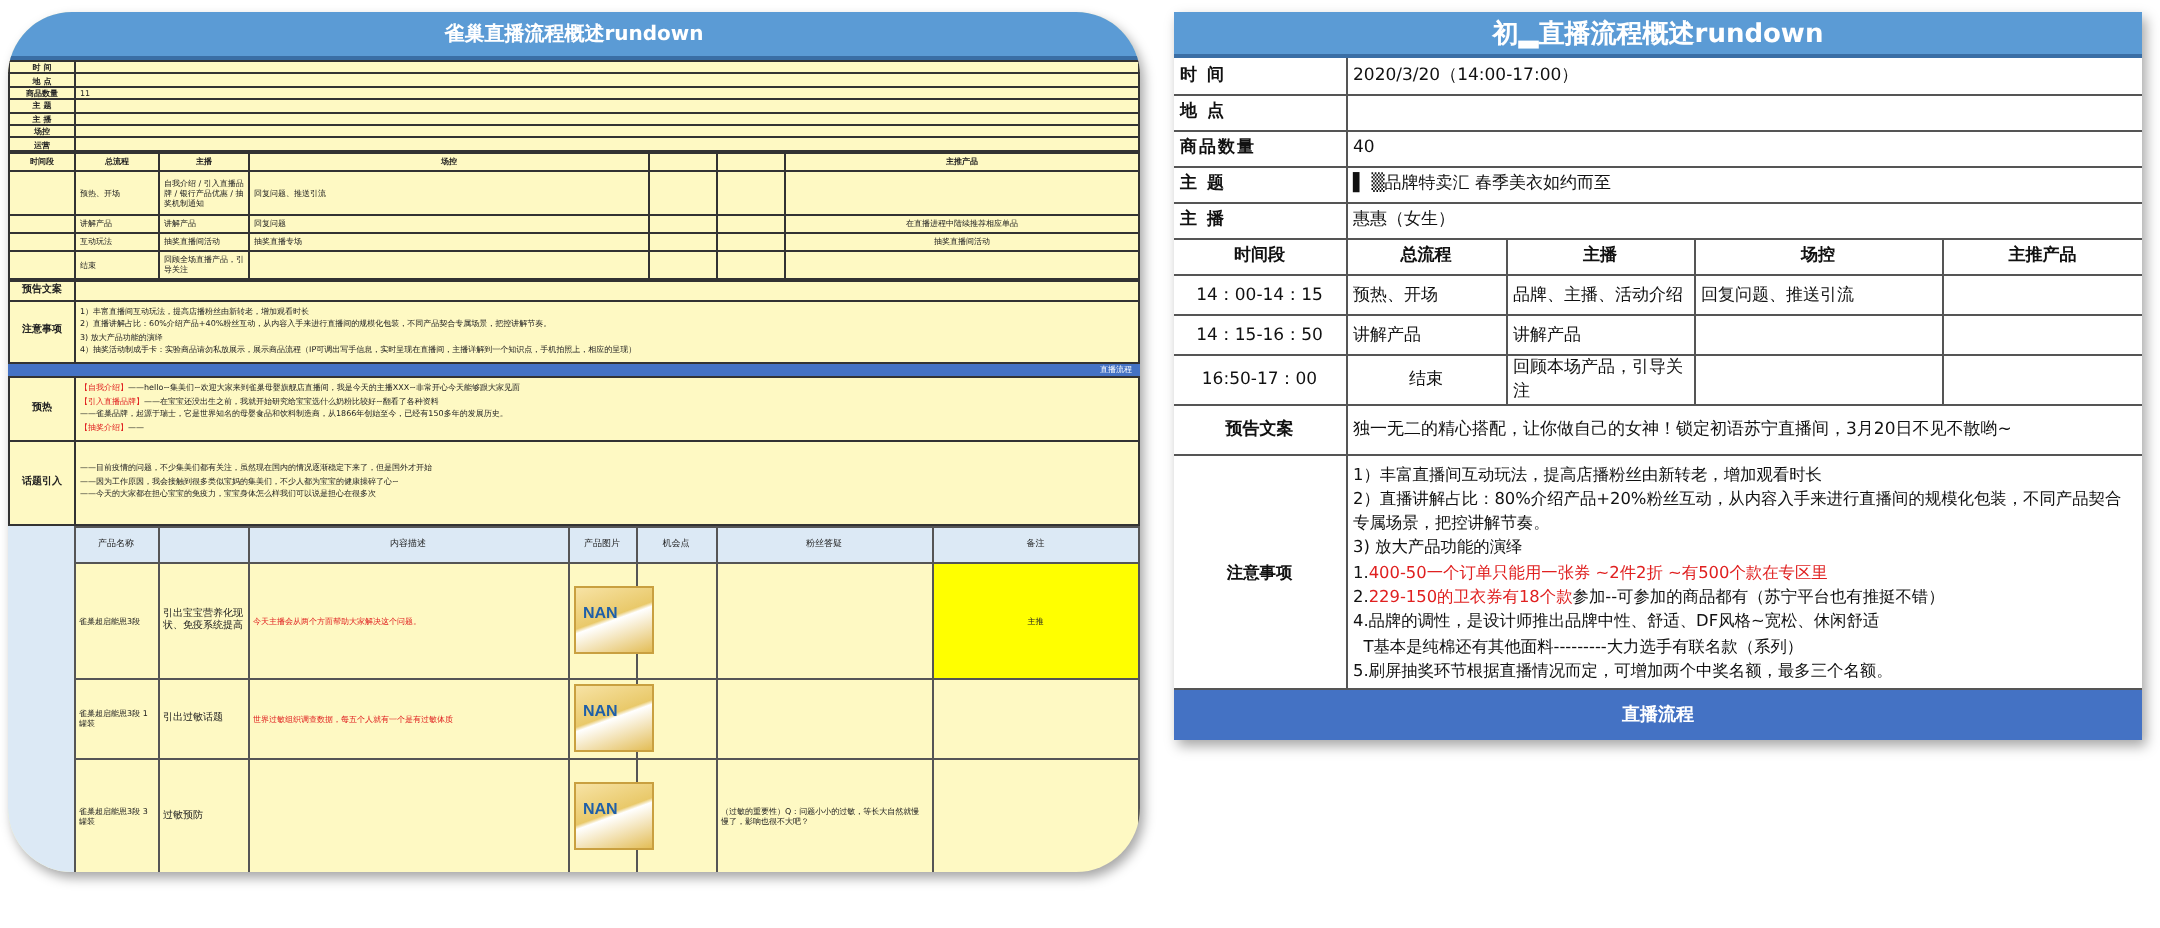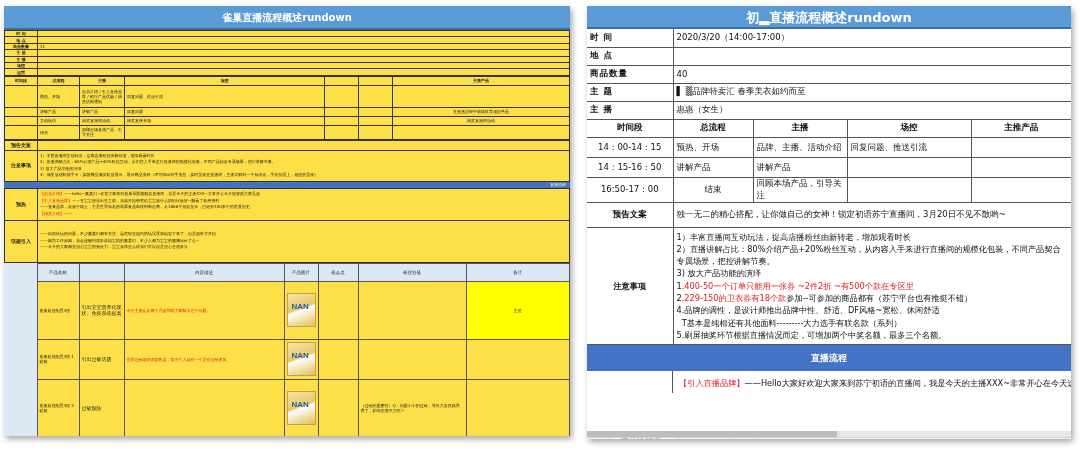--- a/index.html
+++ b/index.html
@@ -1,39 +1,39 @@
 <!DOCTYPE html>
 <html><head>
 <meta charset="utf-8">
 <style>
   * { box-sizing: border-box; margin: 0; padding: 0; }
   html, body { width: 1080px; height: 464px; background: #ffffff; overflow: hidden; font-family: "DejaVu Sans", "Liberation Sans", sans-serif; }
   .canvas { position: relative; width: 1080px; height: 464px; background: #fff; }
 
   
-  .left-panel { position: absolute; left: 4px; top: 6px; width: 566px; height: 430px; background: #fde047; box-shadow: 2px 3px 6px rgba(0,0,0,0.35); overflow: hidden; }
+  .left-panel { position: absolute; left: 4px; top: 6px; width: 566px; height: 430px; background: #fef9c3; box-shadow: 2px 3px 6px rgba(0,0,0,0.35); overflow: hidden; border-radius: 32px; }
   .lp-title { height: 24px; background: #5b9bd5; color: #fff; text-align: center; font-size: 10px; font-weight: bold; line-height: 24px; border-bottom: 2px solid #3a6ea5; }
   .lp-table { width: 100%; border-collapse: collapse; table-layout: fixed; }
   .lp-table td { border: 1px solid #333; font-size: 4px; line-height: 5px; padding: 0 2px; color: #222; vertical-align: middle; }
   .lp-info td { height: 6.4px; }
   .lp-info td.lbl { width: 33px; font-weight: bold; text-align: center; }
   .lp-sched td { height: 9px; }
   .lp-sched .hdr td { font-weight: bold; text-align: center; }
   .lp-note-lbl { font-weight: bold; text-align: center; font-size: 5px !important; }
   .lp-blue-bar { height: 6px; background: #4472c4; position: relative; }
   .lp-blue-bar span { position: absolute; right: 4px; top: 0; font-size: 4px; color: #fff; line-height: 6px; }
   .red { color: #e02020; }
   .lp-prod td { border: 1px solid #555; }
   .lp-prod .ph td { background: #dce9f5; height: 18px; text-align: center; font-size: 4.5px; }
   .lp-yellow { background: #ffff00 !important; text-align: center; }
-  .thumb { width: 29px; height: 34px; margin: 1px auto; background: linear-gradient(160deg, #f7e3a5 0%, #e9c96a 45%, #fff 50%, #e3bd56 100%); border: 1px solid #c9a040; position: relative; }
+  .thumb { width: 40px; height: 34px; margin: 1px auto; background: linear-gradient(160deg, #f7e3a5 0%, #e9c96a 45%, #fff 50%, #e3bd56 100%); border: 1px solid #c9a040; position: relative; }
   .thumb span { position: absolute; left: 4px; top: 10px; font-size: 8px; font-weight: bold; color: #1f5fa8; font-family: "Liberation Sans", sans-serif; }
 
   
-  .right-panel { position: absolute; left: 587px; top: 6px; width: 484px; height: 433px; background: #fff; box-shadow: 2px 3px 6px rgba(0,0,0,0.35); overflow: hidden; }
+  .right-panel { position: absolute; left: 587px; top: 6px; width: 484px; height: 364px; background: #fff; box-shadow: 2px 3px 6px rgba(0,0,0,0.35); overflow: hidden; }
   .rp-title { height: 23px; background: #5b9bd5; color: #fff; text-align: center; font-size: 13px; font-weight: bold; line-height: 23px; border-bottom: 2px solid #3a6ea5; }
   .rp-table { width: 100%; border-collapse: collapse; table-layout: fixed; }
   .rp-table td { border-bottom: 1px solid #555; font-size: 8.5px; color: #111; padding: 0 3px; vertical-align: middle; }
   .rp-info td { height: 18px; }
   .rp-info td.lbl { width: 86px; font-weight: bold; border-right: 1px solid #555; letter-spacing: 1px; }
   .rp-info td.bold { font-weight: normal; }
   .rp-sched td { height: 20px; border-right: 1px solid #555; }
   .rp-sched td:last-child { border-right: none; }
   .rp-sched .hdr td { font-weight: bold; text-align: center; height: 18px; }
   .rp-sched td.c { text-align: center; }

